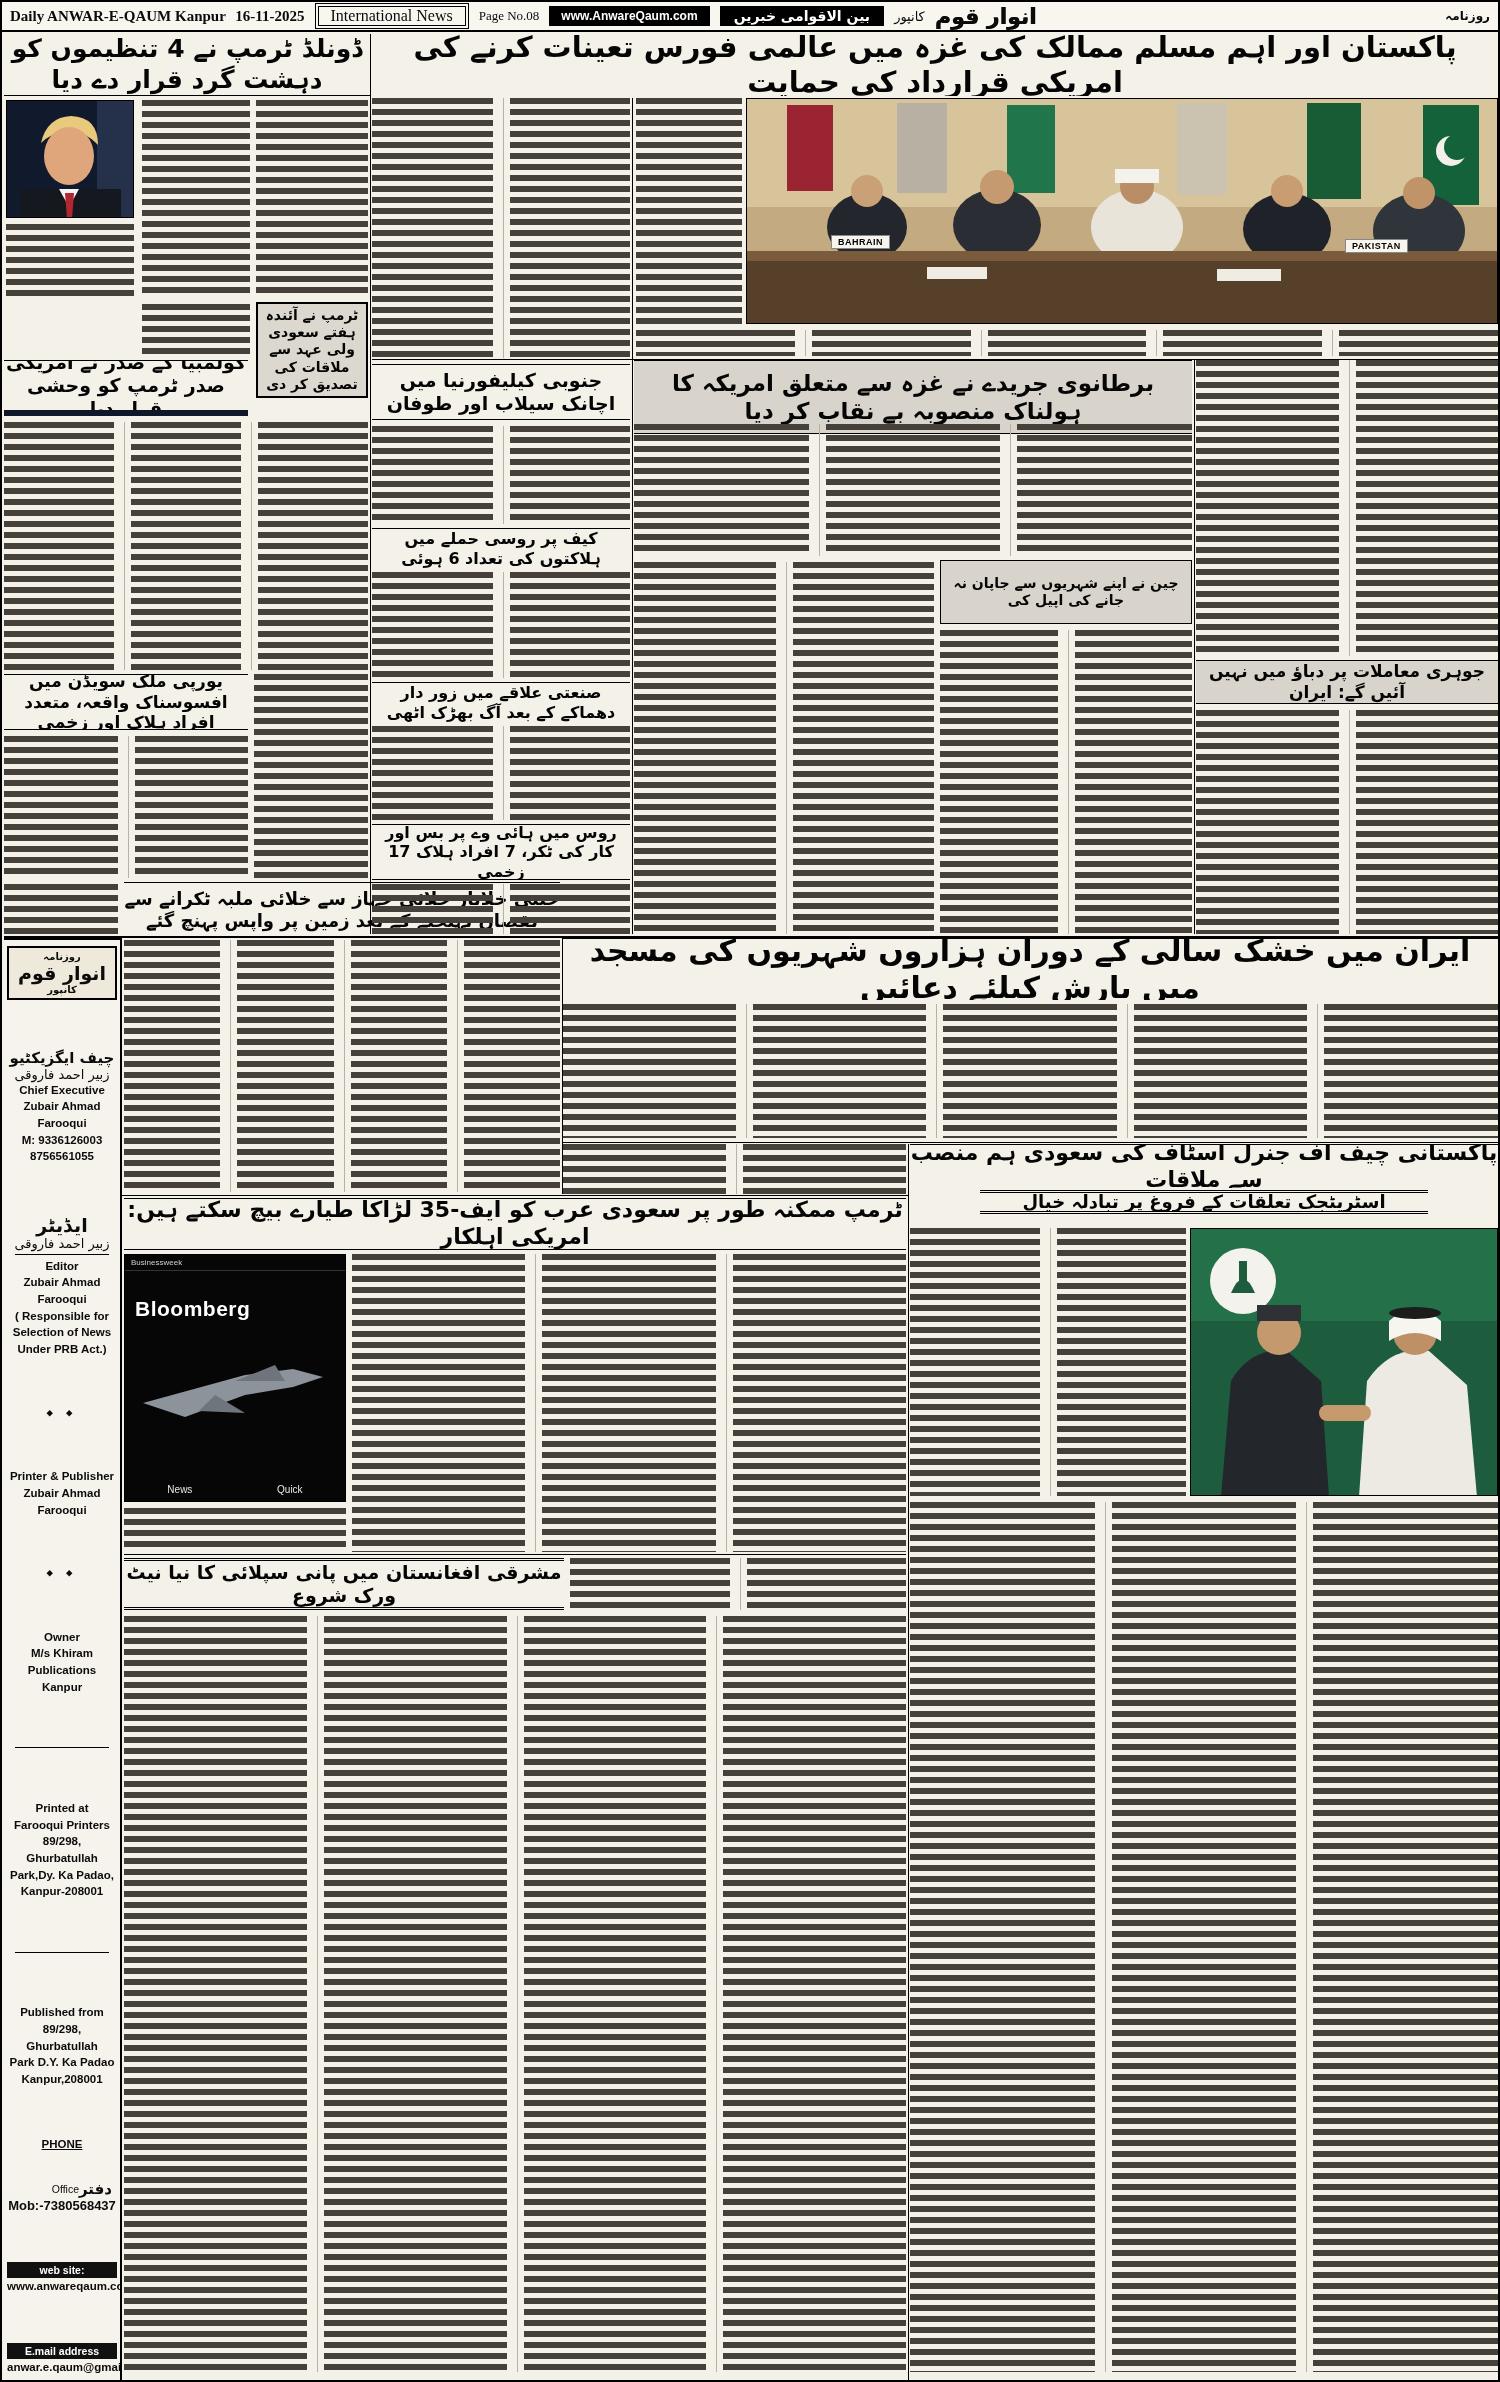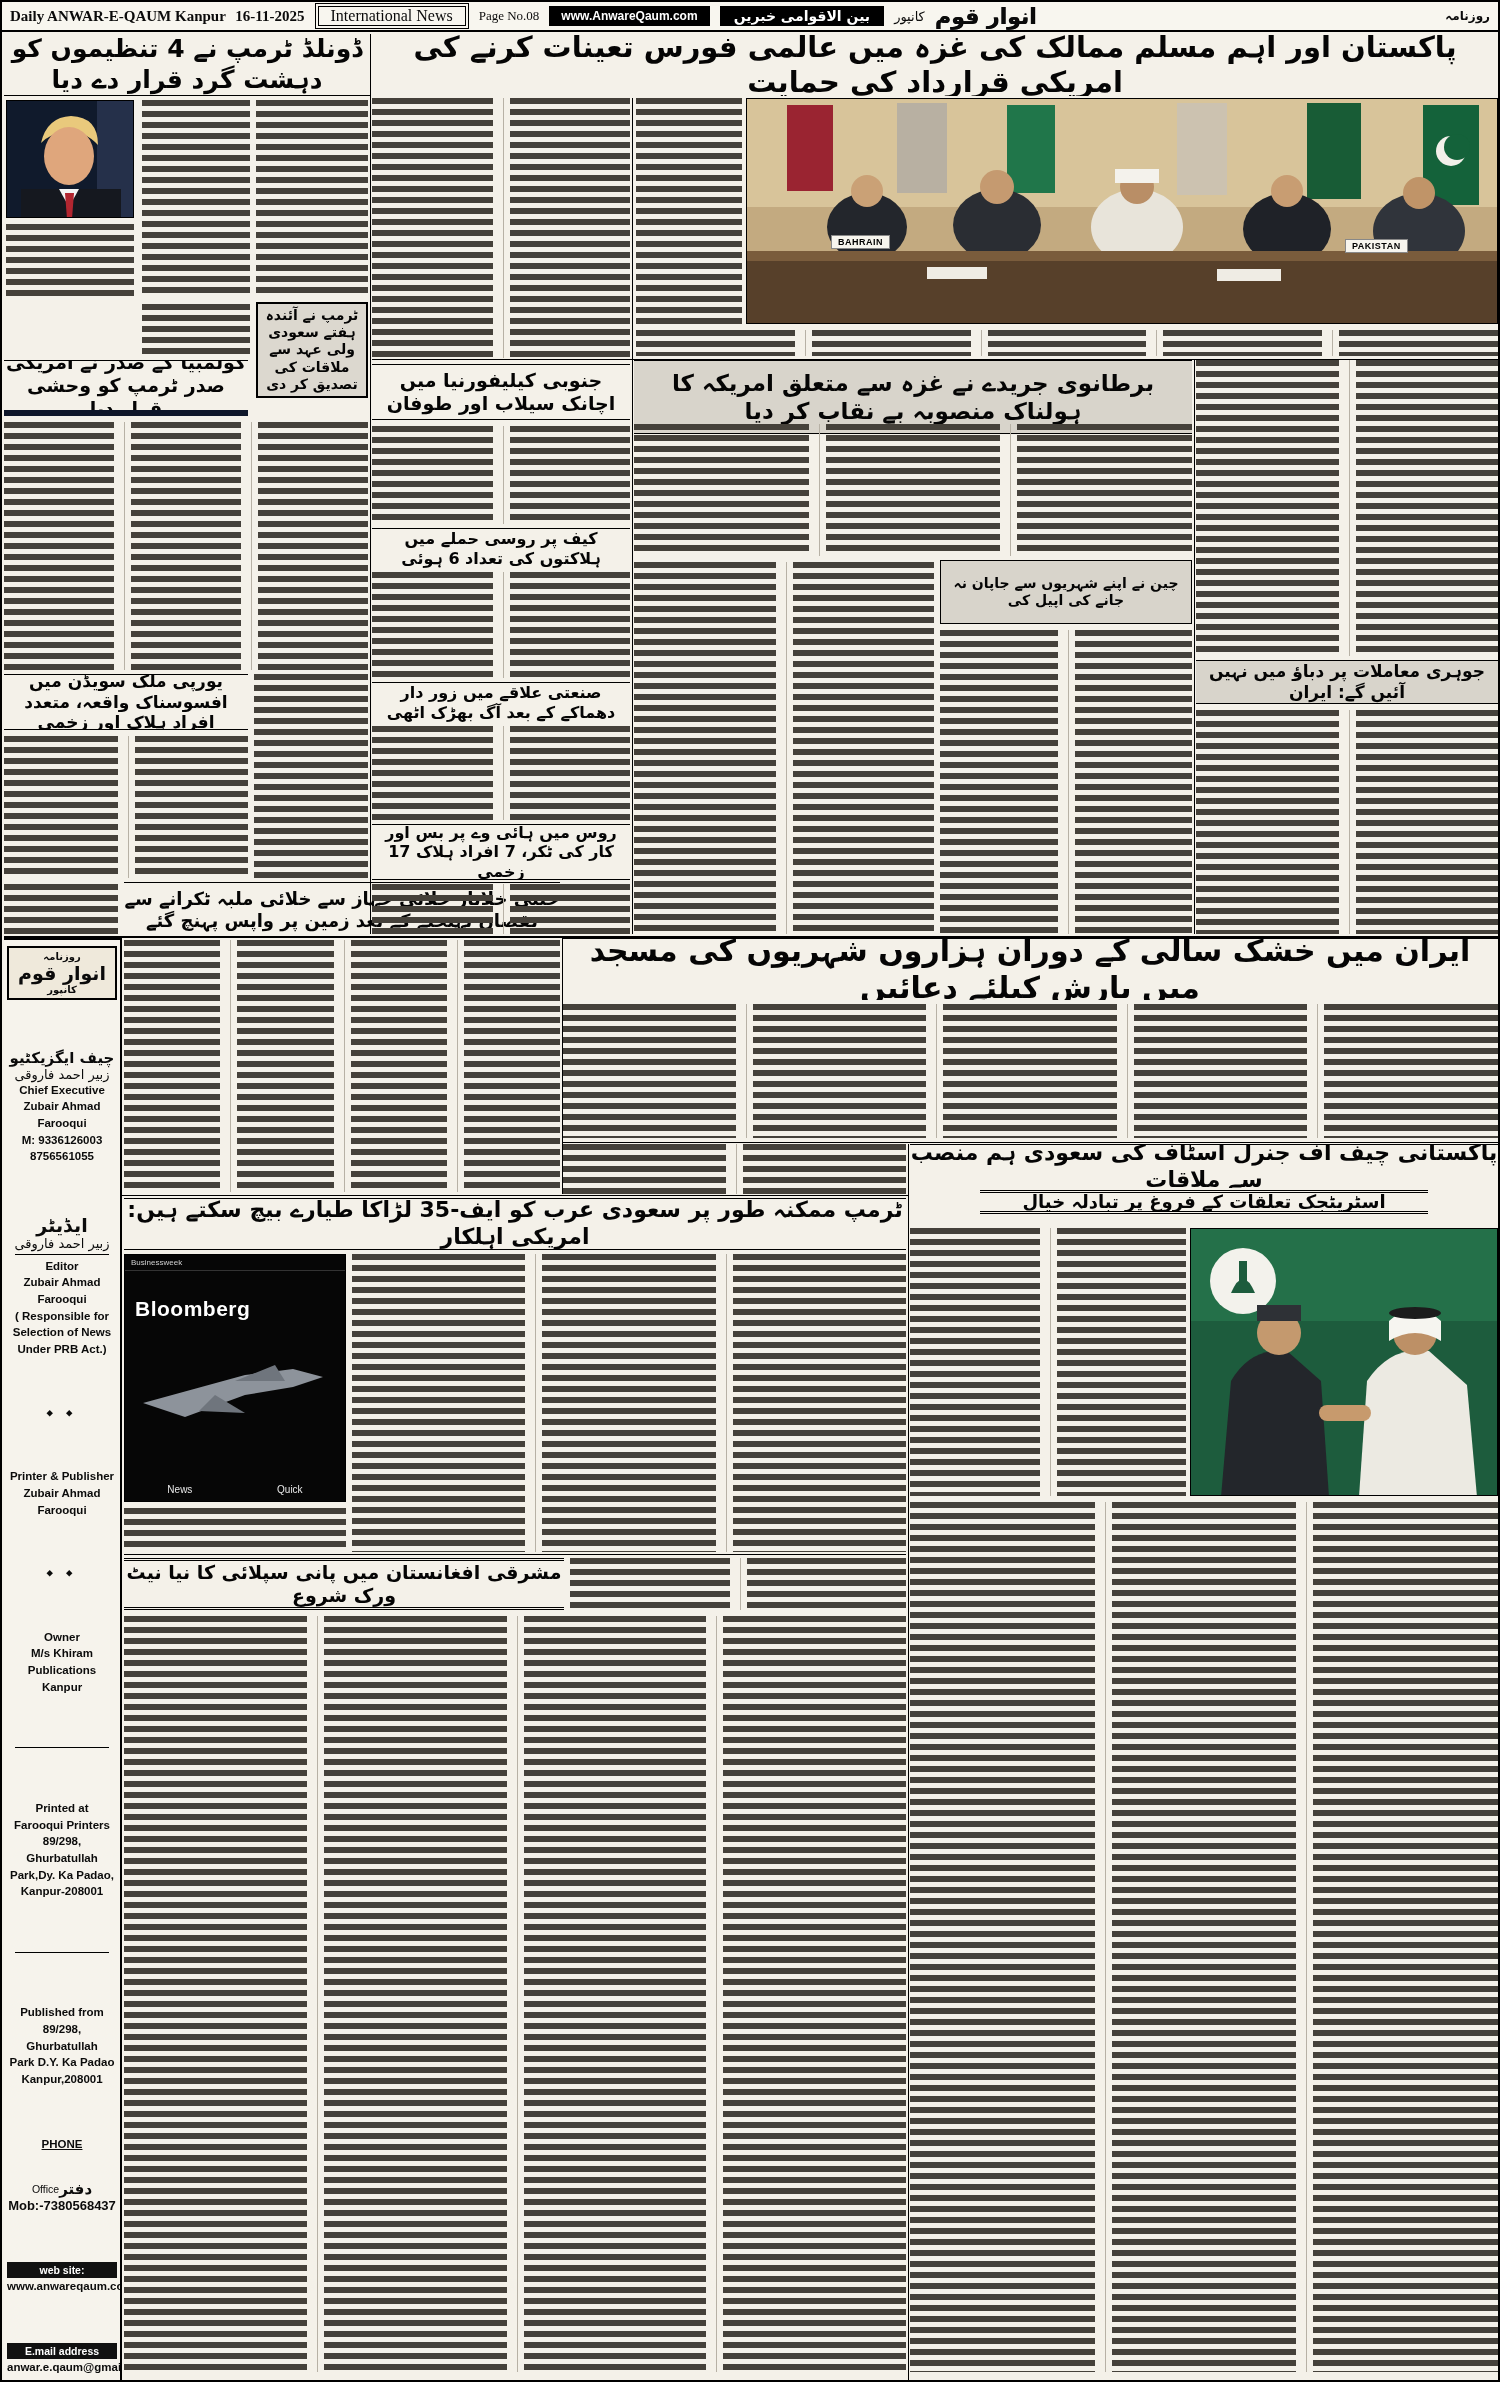--- a/index.html
+++ b/index.html
@@ -57,21 +57,21 @@
   .sb-logo-big { font-size:19px; font-weight:bold; }
   .sb-logo-small { font-size:10px; font-weight:bold; }
   .sb-ur-b { font-size:15px; font-weight:bold; }
   .sb-ur { font-size:13px; }
   .sb-ur-big { font-size:19px; font-weight:bold; }
   .sb-en-b { font-size:11.5px; font-weight:bold; line-height:1.45; }
   .sb-en { font-size:10.5px; line-height:1.4; }
   .sb-sep { font-size:11px; letter-spacing:5px; }
   .sb-line { border-top:1px solid #000; margin:3px 8px; }
   .sb-black { background:#111; color:#fff; font-weight:bold; font-size:10.5px; padding:2px 0; }
-  .sb-phone-row { display:flex; justify-content:center; align-items:center; padding:0 5px;margin-top:27px; }
+  .sb-phone-row { display:flex; justify-content:flex-end; align-items:center; padding:0 5px;margin-top:27px; }
   .sb-mob { font-size:13px; font-weight:bold; }
   .pre { white-space:pre-line; }
 
   
   .placard {
     position:absolute; background:#f7f5ee; color:#000; border:1px solid #888;
     font-size:9px; font-weight:bold; padding:1px 6px; letter-spacing:0.5px;
   }
   .bb-wrap { background:#060606; color:#fff; }
   .bb-top { font-size:8px; color:#cfcfcf; padding:3px 6px; border-bottom:1px solid #333; }

